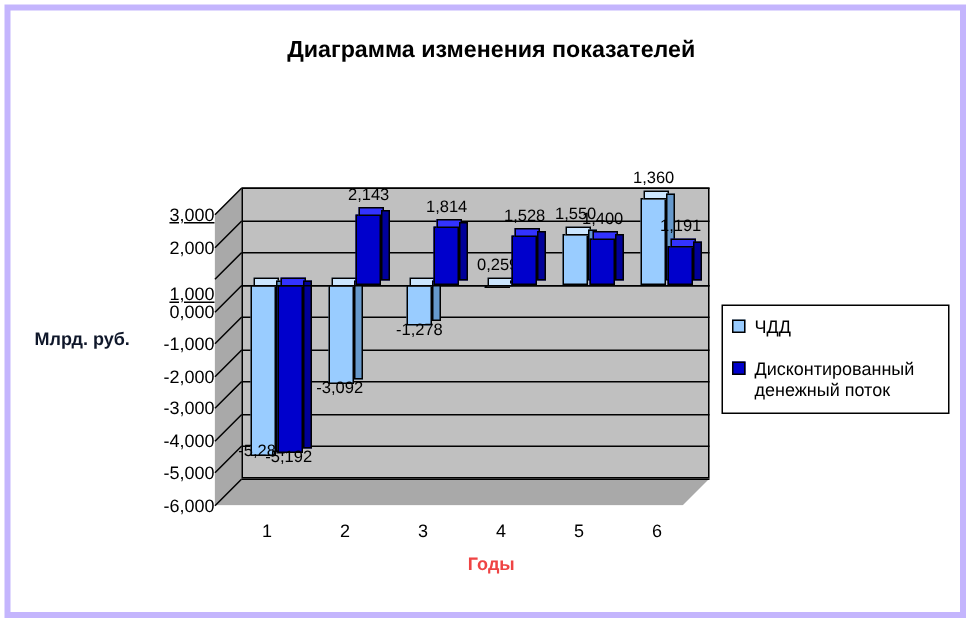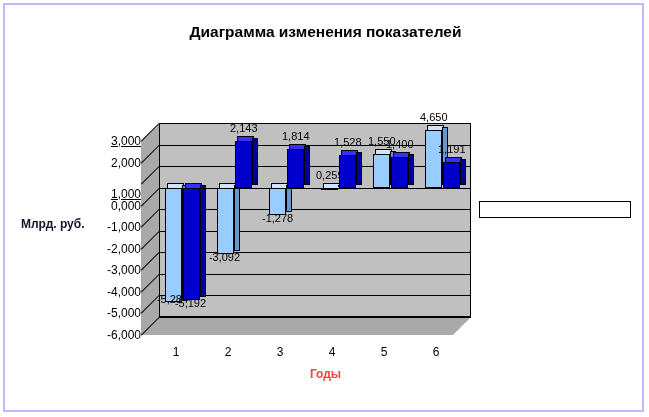--- a/index.html
+++ b/index.html
@@ -5,21 +5,21 @@
   html,body{margin:0;padding:0;}
   body{
     width:649px;height:417px;
     background:#ffffff;
     font-family:"Liberation Sans", sans-serif;
     overflow:hidden;
   }
   #frame{
     position:absolute;left:3px;top:3px;
     width:641px;height:409px;
-    border:2px solid #c4b5fd;
+    border:4px solid #c4b5fd;
     background:#ffffff;
     box-sizing:border-box;
   }
   #title{
     position:absolute;left:0;top:14px;width:641px;
     text-align:center;
     font-size:15.5px;font-weight:bold;color:#000000;
     line-height:25px;
     letter-spacing:0px;
   }
@@ -210,21 +210,21 @@
           <div class="face" style="top: 0px; height: 30.1778px;"></div>
           <div class="top" style="top: -5px; left: 2px;"></div>
           <div class="side" style="left: 17px; top: -3px; height: 30.1778px;"></div>
         </div>
         <div class="dlabel" style="left: 245px; top: 15.4889px;">1,400</div>
         <div class="bar lblue" style="left: 284px; top: 7.32889px; height: 57.3378px;">
           <div class="face" style="top: 0px; height: 57.3378px;"></div>
           <div class="top" style="top: -5px; left: 2px;"></div>
           <div class="side" style="left: 17px; top: -3px; height: 57.3378px;"></div>
         </div>
-        <div class="dlabel" style="left: 279px; top: -11.6711px;">4,650</div>
+        <div class="dlabel" style="left: 279px; top: -11.6711px;">1,360</div>
         <div class="bar dblue" style="left: 302px; top: 38.994px; height: 25.6727px;">
           <div class="face" style="top: 0px; height: 25.6727px;"></div>
           <div class="top" style="top: -5px; left: 2px;"></div>
           <div class="side" style="left: 17px; top: -3px; height: 25.6727px;"></div>
         </div>
         <div class="dlabel" style="left: 297px; top: 19.994px;">1,191</div>
         <div style="position: absolute; left: 18px; top: 64.6667px; width: 312px; height: 1px; background: rgb(0, 0, 0);"></div>
       </div>
   </div>
 
@@ -232,15 +232,23 @@
       <div class="xtick" style="left: 156px;">1</div>
       <div class="xtick" style="left: 208px;">2</div>
       <div class="xtick" style="left: 260px;">3</div>
       <div class="xtick" style="left: 312px;">4</div>
       <div class="xtick" style="left: 364px;">5</div>
       <div class="xtick" style="left: 416px;">6</div>
     </div>
   <div id="xaxis-title">Годы</div>
 
   <div id="legend">
+    <div class="legrow">
+      <span class="swatch sw-l"></span>
+      <span class="legtext">ЧДД</span>
+    </div>
+    <div class="legrow">
+      <span class="swatch sw-d"></span>
+      <span class="legtext">Дисконтированный денежный поток</span>
+    </div>
   </div>
 
 </div>
 
 </body></html>

